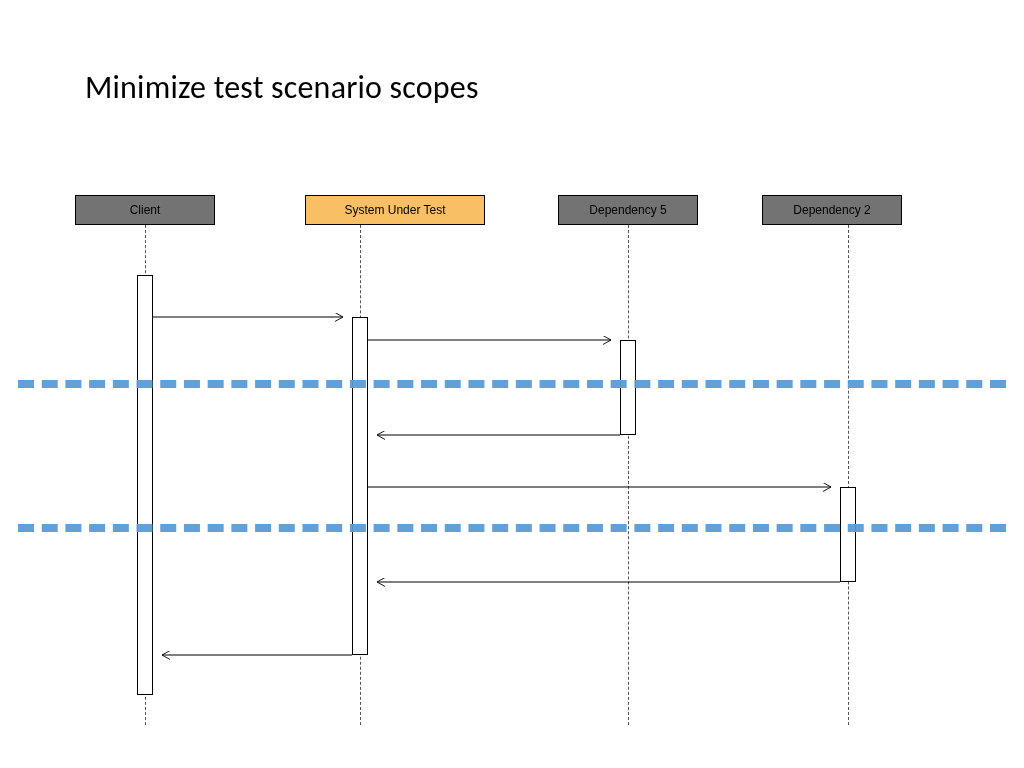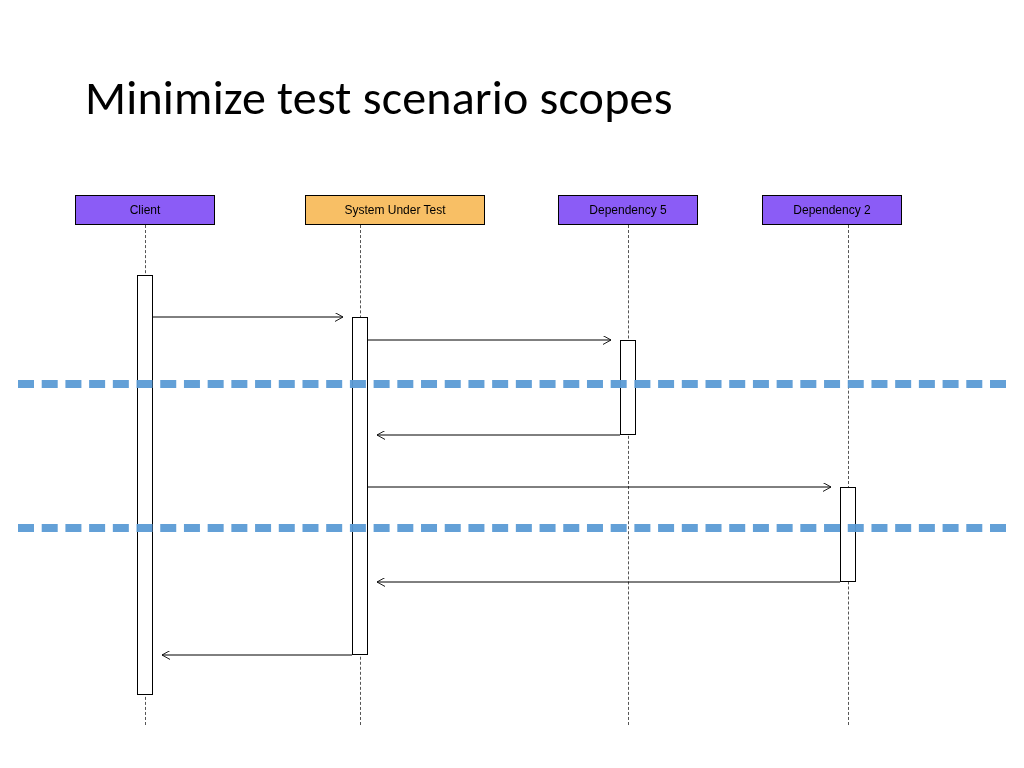--- a/index.html
+++ b/index.html
@@ -14,32 +14,32 @@
   }
   .slide {
     position: relative;
     width: 1024px;
     height: 768px;
   }
   .title {
     position: absolute;
     left: 85px;
     top: 68px;
-    font-size: 48px;
+    font-size: 32px;
     font-weight: 400;
     letter-spacing: 0.2px;
   }
 
   
   .participant {
     position: absolute;
     top: 195px;
     height: 30px;
     border: 1px solid #000;
-    background: #8b5cf6;
+    background: #737373;
     display: flex;
     align-items: center;
     justify-content: center;
     font-family: Arial, sans-serif;
     font-size: 12px;
     box-sizing: border-box;
   }
   .participant.sut { background: #f8bf65; }
 
   

